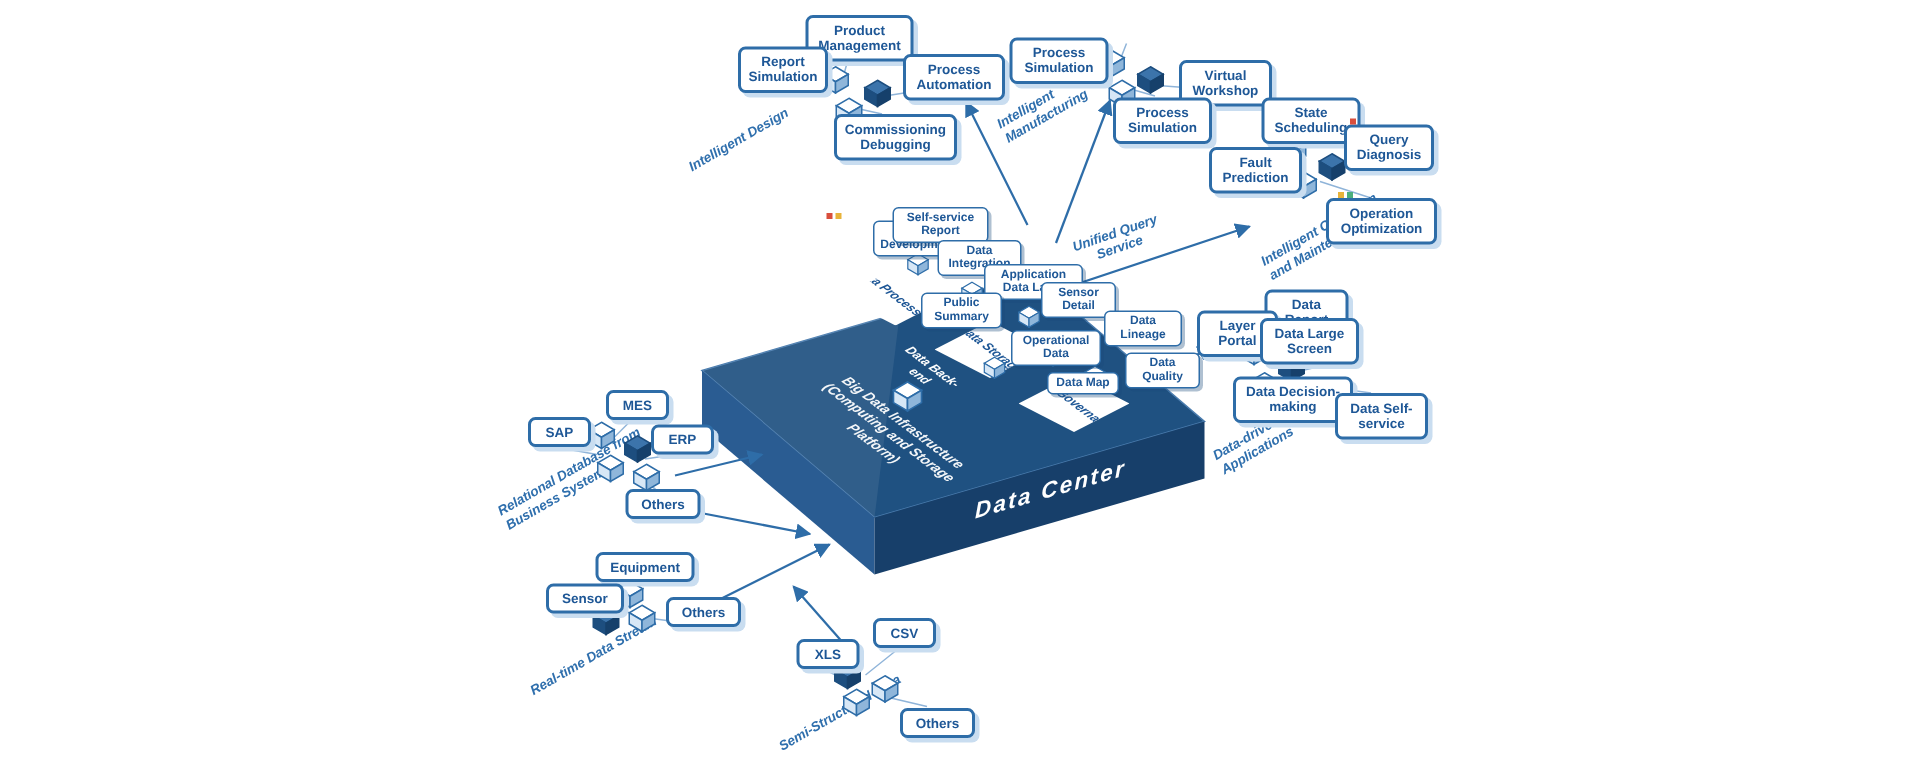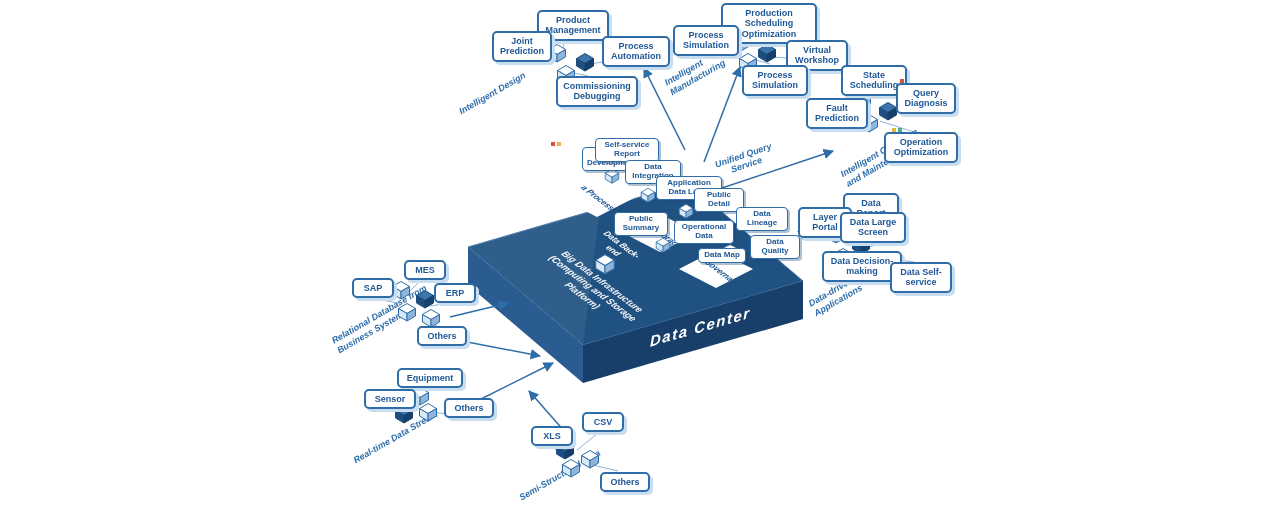--- a/index.html
+++ b/index.html
@@ -140,22 +140,22 @@
   <div class="tile" style="left:679px;top:250px">
       <span class="tile-text">Data Governance</span>
     </div>
 
   <div class="tag" style="left:582px;top:147px;width:52px">Data Development</div>
   <span class="dot red" style="left:551px;top:142px"></span>
   <span class="dot yellow" style="left:557px;top:142px"></span>
   <div class="tag" style="left:595px;top:138px;width:56px">Self-service Report</div>
   <div class="tag" style="left:625px;top:160px;width:48px">Data Integration</div>
   <div class="tag" style="left:656px;top:176px;width:58px">Application Data Layer</div>
-  <div class="tag" style="left:614px;top:212px;width:46px">Public Summary</div>
-  <div class="tag" style="left:694px;top:188px;width:42px">Public Detail</div>
+  <div class="tag" style="left:614px;top:195px;width:46px">Public Summary</div>
+  <div class="tag" style="left:694px;top:188px;width:42px">Sensor Detail</div>
   <div class="tag" style="left:674px;top:220px;width:52px">Operational Data</div>
   <div class="tag" style="left:736px;top:207px;width:44px">Data Lineage</div>
   <div class="tag" style="left:698px;top:248px;width:40px">Data Map</div>
   <div class="tag" style="left:750px;top:235px;width:42px">Data Quality</div>
 
   <svg class="cube" width="16" height="16" style="left:604px;top:168px">
       <use href="#cube-w"></use>
     </svg>
   <svg class="cube" width="16" height="16" style="left:640px;top:187px">
       <use href="#cube-w"></use>
@@ -170,35 +170,34 @@
       <use href="#cube-w"></use>
     </svg>
   <svg class="cube" width="16" height="16" style="left:722px;top:243px">
       <use href="#cube-w"></use>
     </svg>
   <svg class="cube" width="22" height="22" style="left:594px;top:253px">
       <use href="#cube-w"></use>
     </svg>
 
   <div class="node" style="left:537px;top:10px;width:60px">Product Management</div>
-  <div class="node" style="left:492px;top:31px;width:48px">Joint Prediction</div>
+  <div class="node" style="left:492px;top:31px;width:48px">Report Simulation</div>
   <div class="node" style="left:602px;top:36px;width:56px">Process Automation</div>
   <div class="node" style="left:556px;top:76px;width:70px">Commissioning Debugging</div>
   <svg class="cube" width="20" height="20" style="left:547px;top:43px">
       <use href="#cube-w"></use>
     </svg>
   <svg class="cube" width="20" height="20" style="left:575px;top:52px">
       <use href="#cube-n"></use>
     </svg>
   <svg class="cube" width="20" height="20" style="left:556px;top:64px">
       <use href="#cube-w"></use>
     </svg>
   <div class="clabel nowrap" style="left:455px;top:88px">Intelligent Design</div>
 
-  <div class="node" style="left:721px;top:3px;width:84px">Production Scheduling Optimization</div>
   <div class="node" style="left:673px;top:25px;width:54px">Process Simulation</div>
   <div class="node" style="left:786px;top:40px;width:50px">Virtual Workshop</div>
   <div class="node" style="left:742px;top:65px;width:54px">Process Simulation</div>
   <svg class="cube" width="20" height="20" style="left:731px;top:32px">
       <use href="#cube-w"></use>
     </svg>
   <svg class="cube" width="20" height="20" style="left:757px;top:43px">
       <use href="#cube-n"></use>
     </svg>
   <svg class="cube" width="20" height="20" style="left:738px;top:52px">

